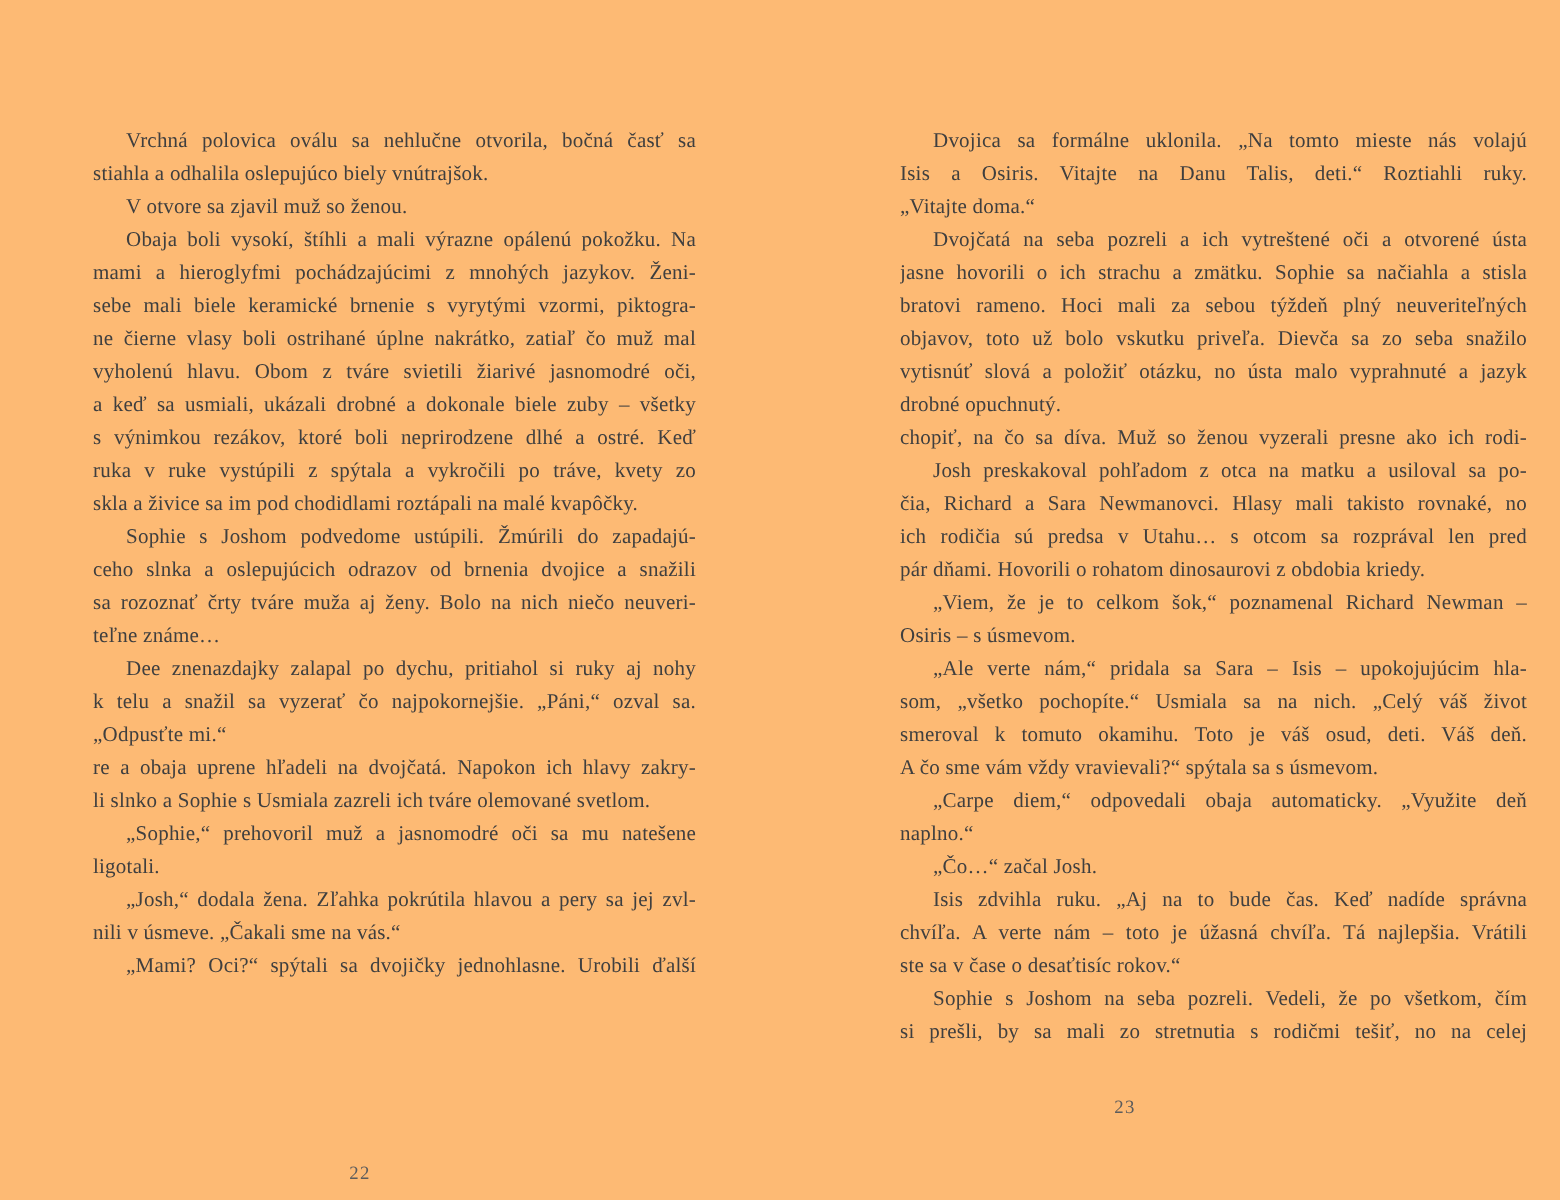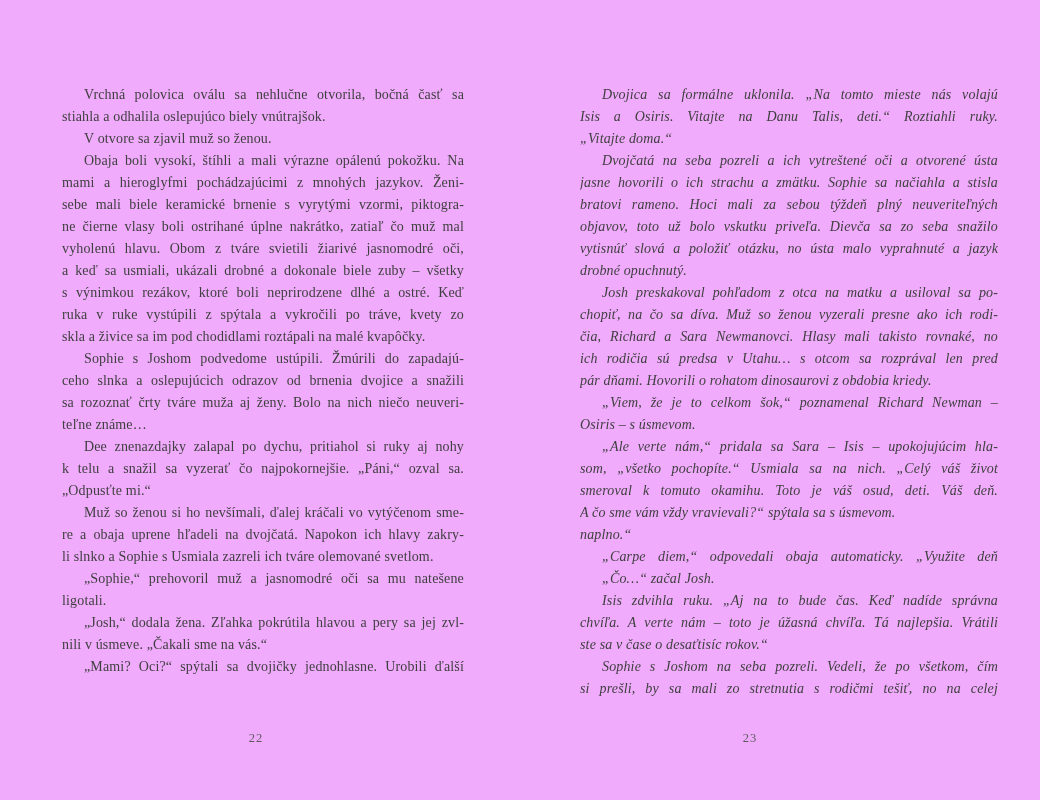--- a/index.html
+++ b/index.html
@@ -10,28 +10,28 @@
   body {
     width: 1040px;
     height: 800px;
     position: relative;
     overflow: hidden;
     font-family: "Liberation Serif", "DejaVu Serif", serif;
   }
   .spread {
     position: absolute;
     inset: 0;
-    background: #f0abfc;
+    background: #fdba74;
   }
   .page {
     position: absolute;
     top: 84px;
   }
   .page.left  { left: 62px;  width: 402px; }
-  .page.right { left: 580px; width: 418px; font-style: italic; }
+  .page.right { left: 600px; width: 418px; }
   .textblock {
     color: #3f3f3f;
     font-size: 14px;
     letter-spacing: 0.15px;
   }
   .para { margin: 0; padding: 0; }
   .line {
     height: 22px;
     line-height: 22px;
     overflow: hidden;
@@ -41,21 +41,21 @@
   .line.last  { text-align-last: left; }
   .line.first { text-indent: 22px; }
   .folio {
     position: absolute;
     top: 731px;
     transform: translateX(-50%);
     font-size: 12.5px;
     letter-spacing: 1px;
     color: #5c5c5c;
   }
-  .folio.left-num  { left: 256px; }
+  .folio.left-num  { left: 240px; margin-top: 44px; }
   .folio.right-num { left: 750px; }
 </style>
 </head>
 <body>
 
 <div class="spread">
 
   <section class="page left">
     <div class="textblock">
         <div class="para">
@@ -81,21 +81,20 @@
           <div class="line">ceho slnka a oslepujúcich odrazov od brnenia dvojice a snažili</div>
           <div class="line">sa rozoznať črty tváre muža aj ženy. Bolo na nich niečo neuveri-</div>
           <div class="line last">teľne známe…</div>
         </div>
         <div class="para">
           <div class="line first">Dee znenazdajky zalapal po dychu, pritiahol si ruky aj nohy</div>
           <div class="line">k telu a snažil sa vyzerať čo najpokornejšie. „Páni,“ ozval sa.</div>
           <div class="line last">„Odpusťte mi.“</div>
         </div>
         <div class="para">
-          <div class="line first">Muž so ženou si ho nevšímali, ďalej kráčali vo vytýčenom sme-</div>
           <div class="line">re a obaja uprene hľadeli na dvojčatá. Napokon ich hlavy zakry-</div>
           <div class="line last">li slnko a Sophie s Usmiala zazreli ich tváre olemované svetlom.</div>
         </div>
         <div class="para">
           <div class="line first">„Sophie,“ prehovoril muž a jasnomodré oči sa mu natešene</div>
           <div class="line last">ligotali.</div>
         </div>
         <div class="para">
           <div class="line first">„Josh,“ dodala žena. Zľahka pokrútila hlavou a pery sa jej zvl-</div>
           <div class="line last">nili v úsmeve. „Čakali sme na vás.“</div>
@@ -115,39 +114,39 @@
         </div>
         <div class="para">
           <div class="line first">Dvojčatá na seba pozreli a ich vytreštené oči a otvorené ústa</div>
           <div class="line">jasne hovorili o ich strachu a zmätku. Sophie sa načiahla a stisla</div>
           <div class="line">bratovi rameno. Hoci mali za sebou týždeň plný neuveriteľných</div>
           <div class="line">objavov, toto už bolo vskutku priveľa. Dievča sa zo seba snažilo</div>
           <div class="line">vytisnúť slová a položiť otázku, no ústa malo vyprahnuté a jazyk</div>
           <div class="line last">drobné opuchnutý.</div>
         </div>
         <div class="para">
+          <div class="line">chopiť, na čo sa díva. Muž so ženou vyzerali presne ako ich rodi-</div>
           <div class="line first">Josh preskakoval pohľadom z otca na matku a usiloval sa po-</div>
-          <div class="line">chopiť, na čo sa díva. Muž so ženou vyzerali presne ako ich rodi-</div>
           <div class="line">čia, Richard a Sara Newmanovci. Hlasy mali takisto rovnaké, no</div>
           <div class="line">ich rodičia sú predsa v Utahu… s otcom sa rozprával len pred</div>
           <div class="line last">pár dňami. Hovorili o rohatom dinosaurovi z obdobia kriedy.</div>
         </div>
         <div class="para">
           <div class="line first">„Viem, že je to celkom šok,“ poznamenal Richard Newman –</div>
           <div class="line last">Osiris – s úsmevom.</div>
         </div>
         <div class="para">
           <div class="line first">„Ale verte nám,“ pridala sa Sara – Isis – upokojujúcim hla-</div>
           <div class="line">som, „všetko pochopíte.“ Usmiala sa na nich. „Celý váš život</div>
           <div class="line">smeroval k tomuto okamihu. Toto je váš osud, deti. Váš deň.</div>
           <div class="line last">A čo sme vám vždy vravievali?“ spýtala sa s úsmevom.</div>
         </div>
         <div class="para">
+          <div class="line first">„Carpe diem,“ odpovedali obaja automaticky. „Využite deň</div>
           <div class="line last">naplno.“</div>
-          <div class="line first">„Carpe diem,“ odpovedali obaja automaticky. „Využite deň</div>
         </div>
         <div class="para">
           <div class="line first last">„Čo…“ začal Josh.</div>
         </div>
         <div class="para">
           <div class="line first">Isis zdvihla ruku. „Aj na to bude čas. Keď nadíde správna</div>
           <div class="line">chvíľa. A verte nám – toto je úžasná chvíľa. Tá najlepšia. Vrátili</div>
           <div class="line last">ste sa v čase o desaťtisíc rokov.“</div>
         </div>
         <div class="para">

